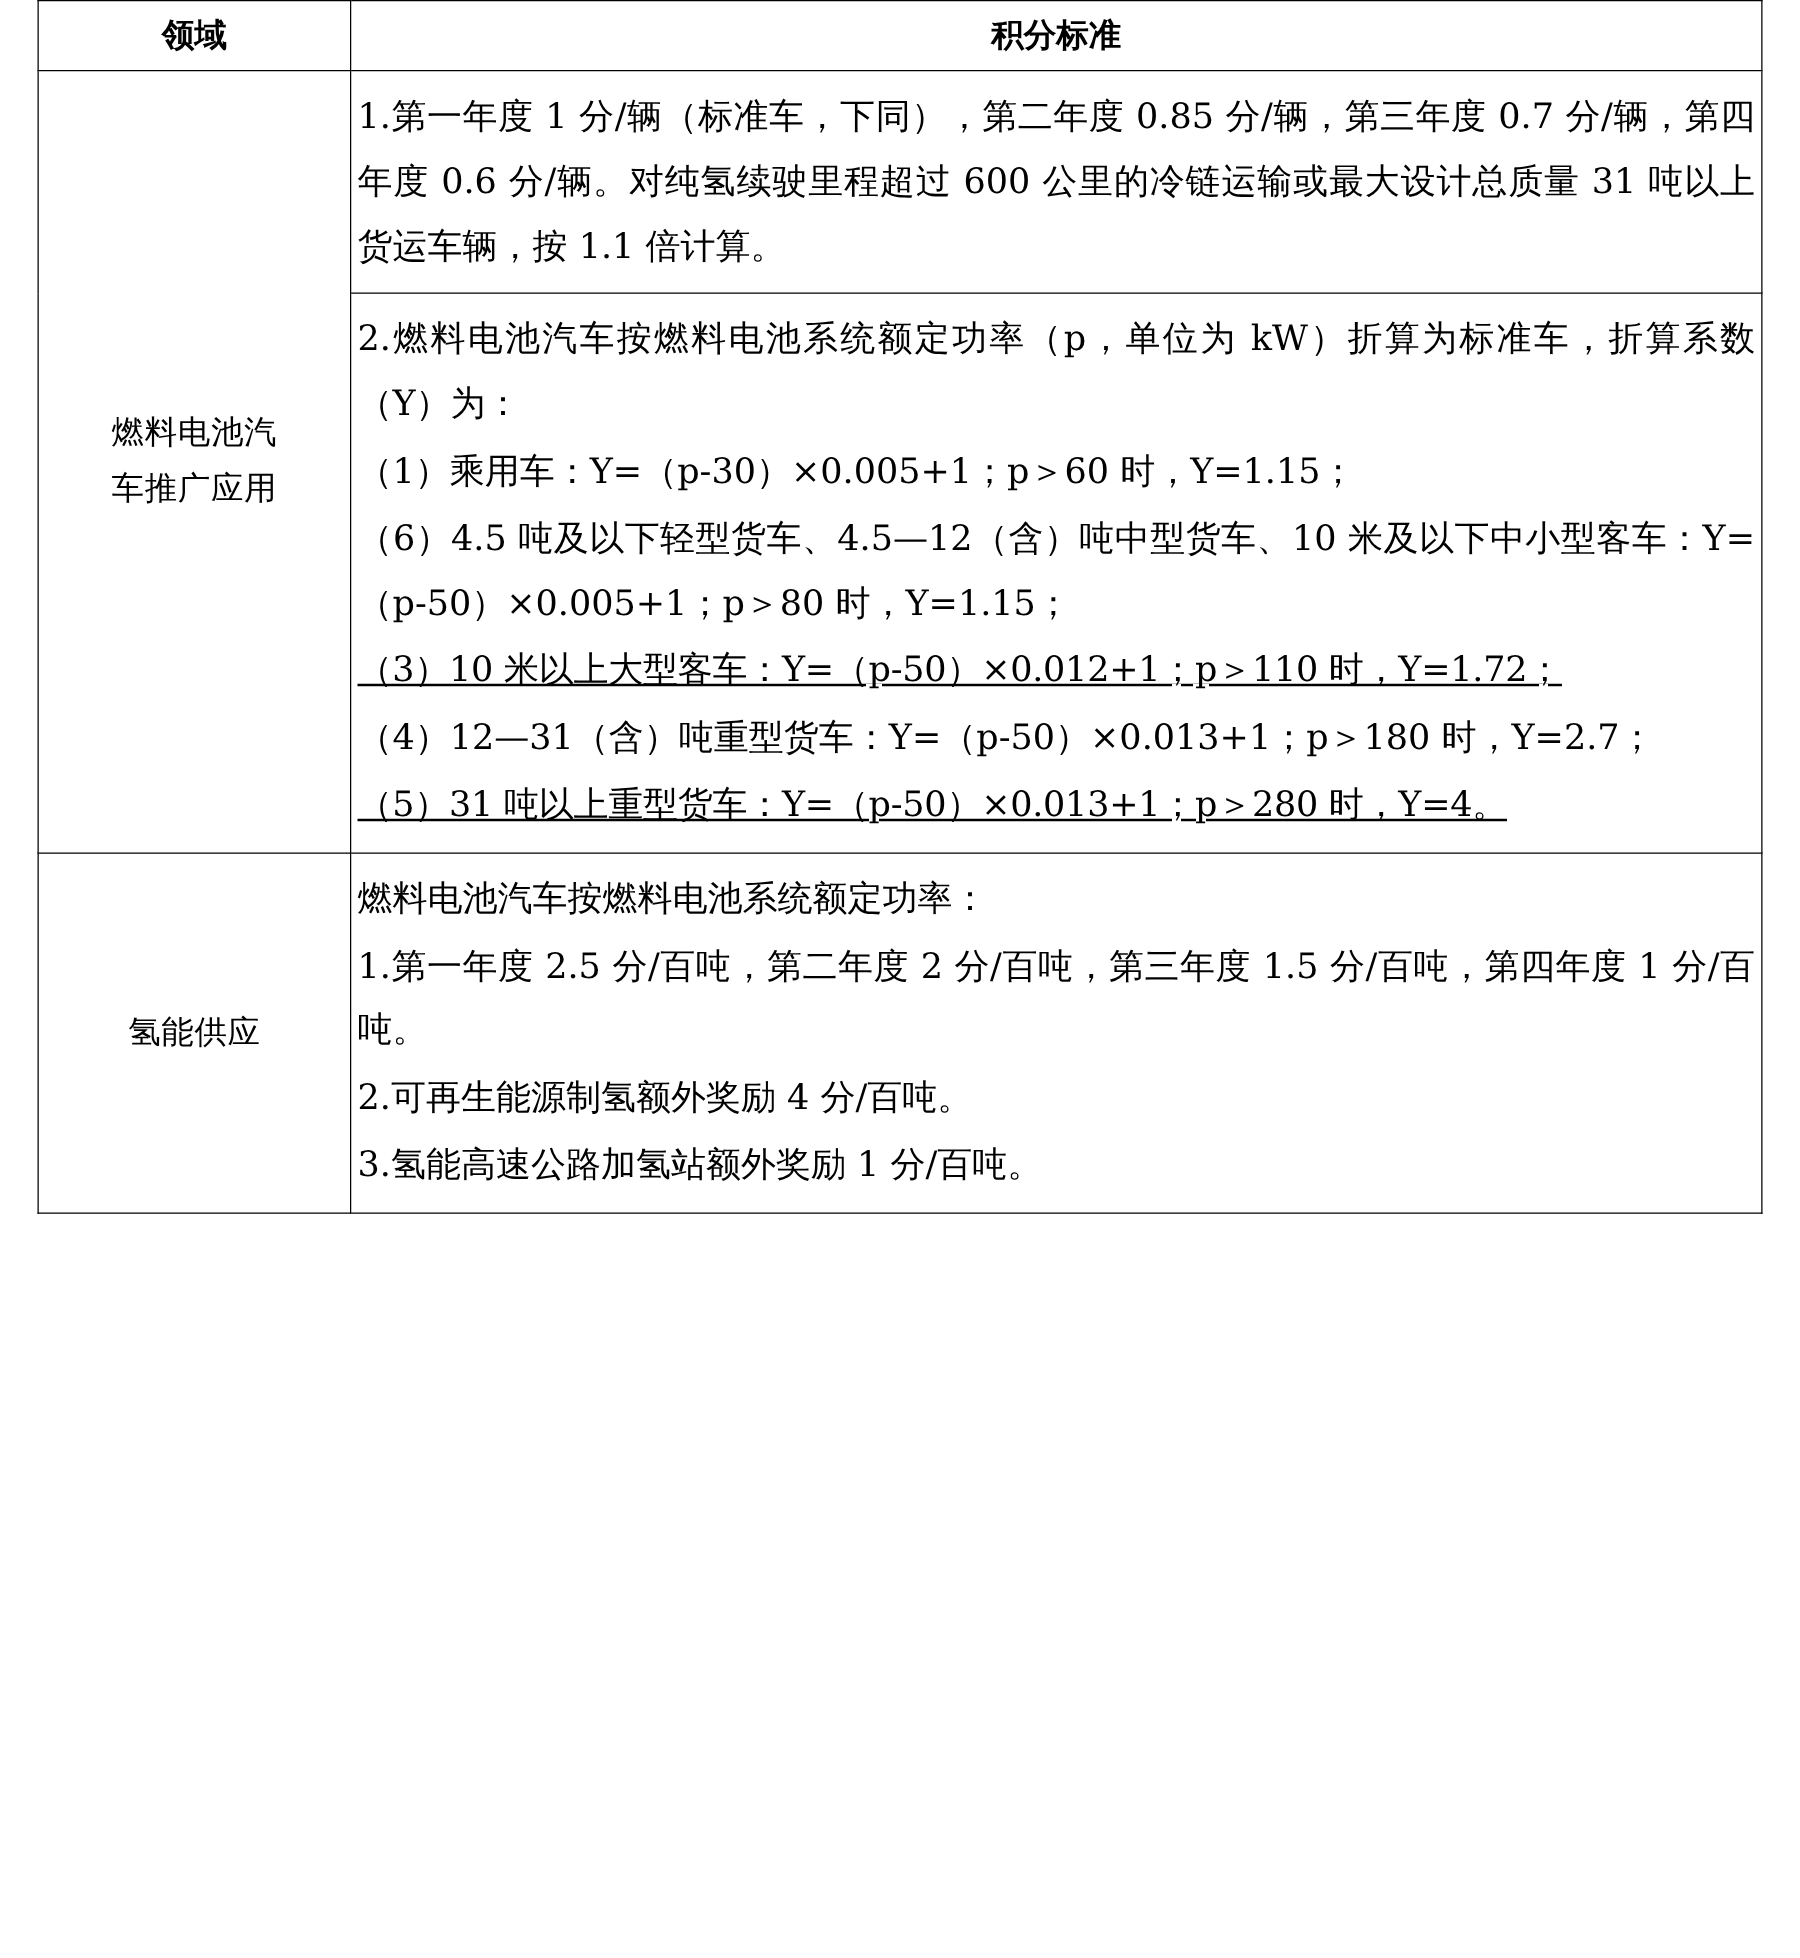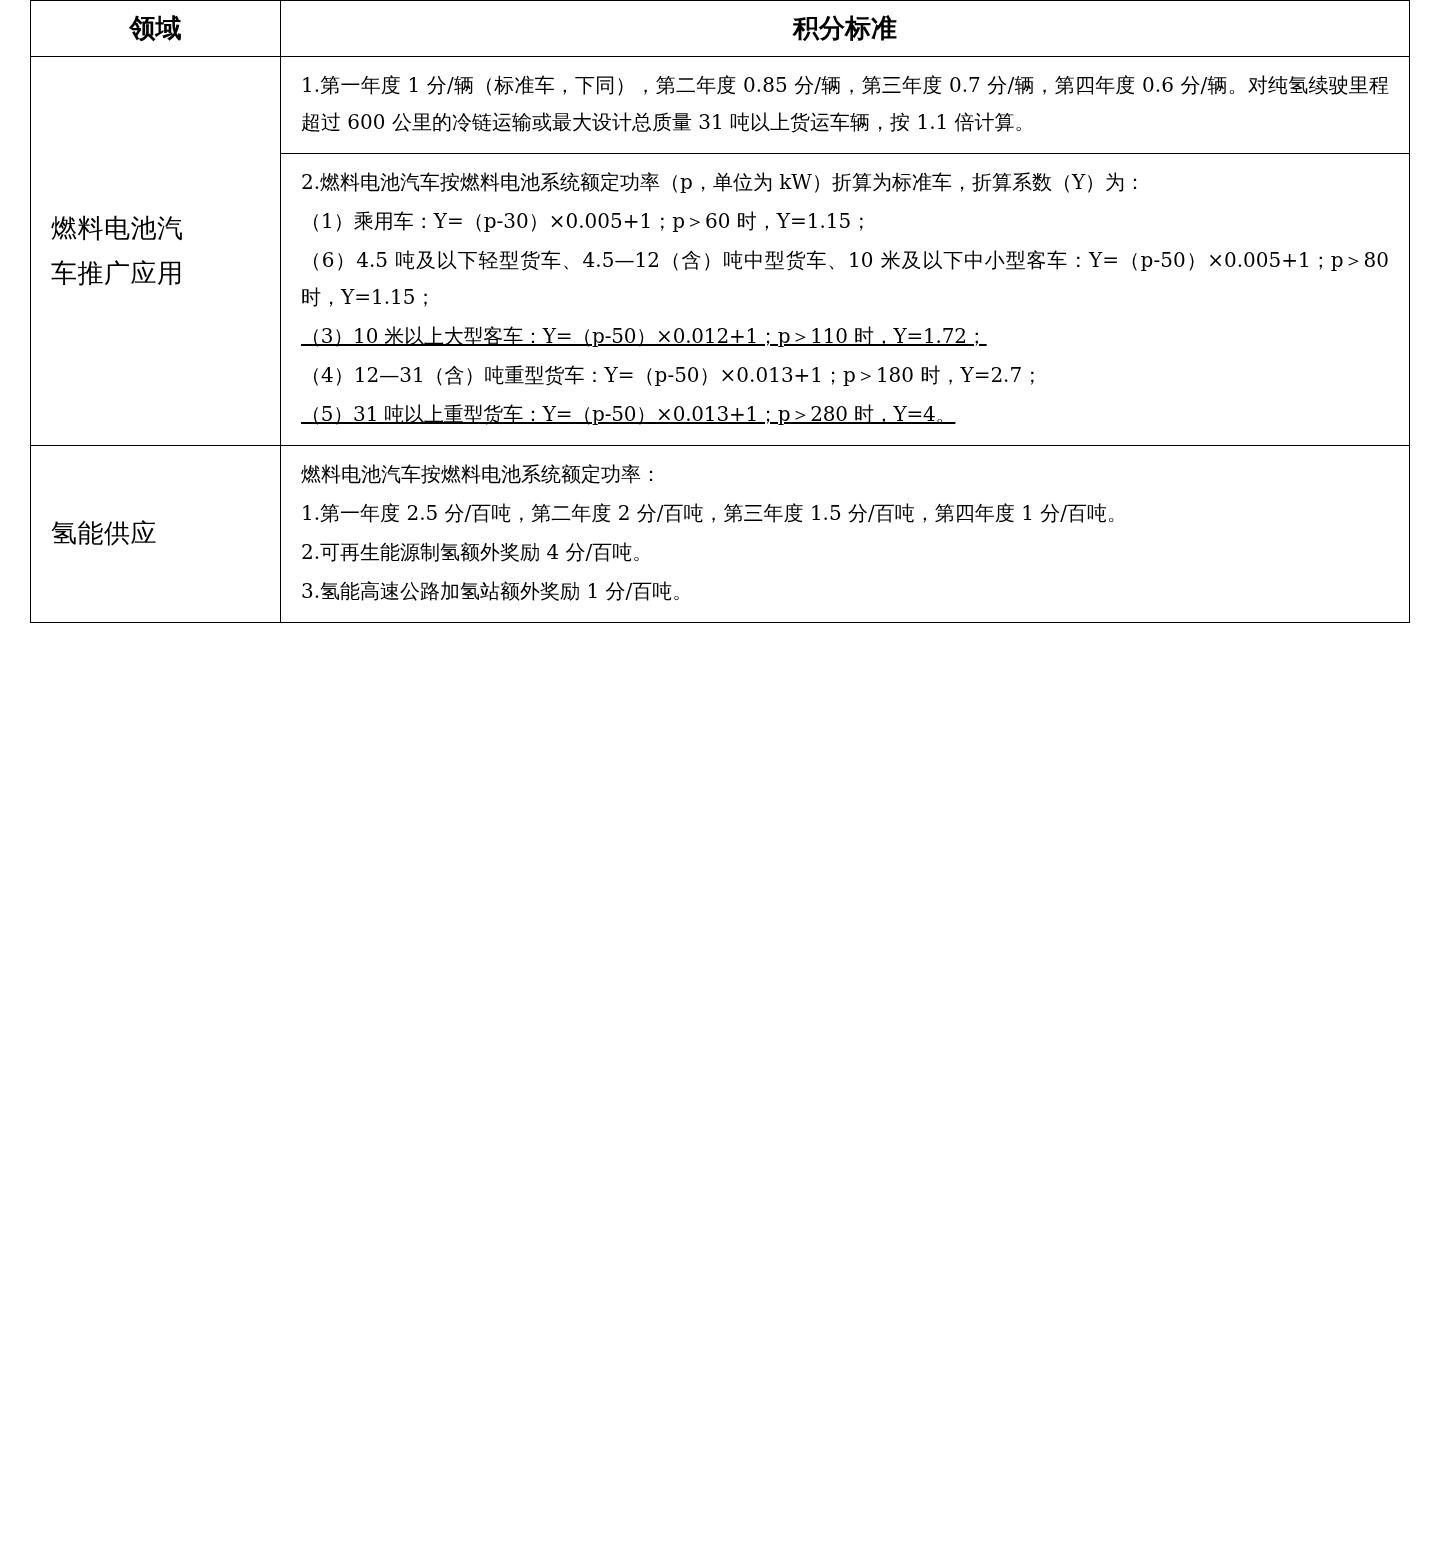--- a/index.html
+++ b/index.html
@@ -29,37 +29,38 @@
   table.score-table {
     border-collapse: collapse;
     width: 1380px;
     margin: 0 auto;
     table-layout: fixed;
   }
   table.score-table td,
   table.score-table th {
     border: 1.5px solid #000000;
     vertical-align: middle;
-    padding: 10px 20px;
+    padding: 10px 5px;
   }
   .col-domain { width: 250px; }
   .head-cell {
     text-align: center;
     font-size: 26px;
     font-weight: bold;
     padding: 14px 0;
   }
   .domain-cell {
+    text-align: center;
     font-size: 26px;
     line-height: 1.75;
     letter-spacing: 0.5px;
     margin-left: 18px;
   }
   .content-cell {
-    font-size: 20px;
+    font-size: 28px;
     line-height: 1.85;
     text-align: justify;
     padding: 14px 18px 16px 18px;
   }
   .content-cell p {
     margin: 0 0 2px 0;
     text-indent: 0;
   }
   .content-cell p.indent {
     text-indent: 0;

